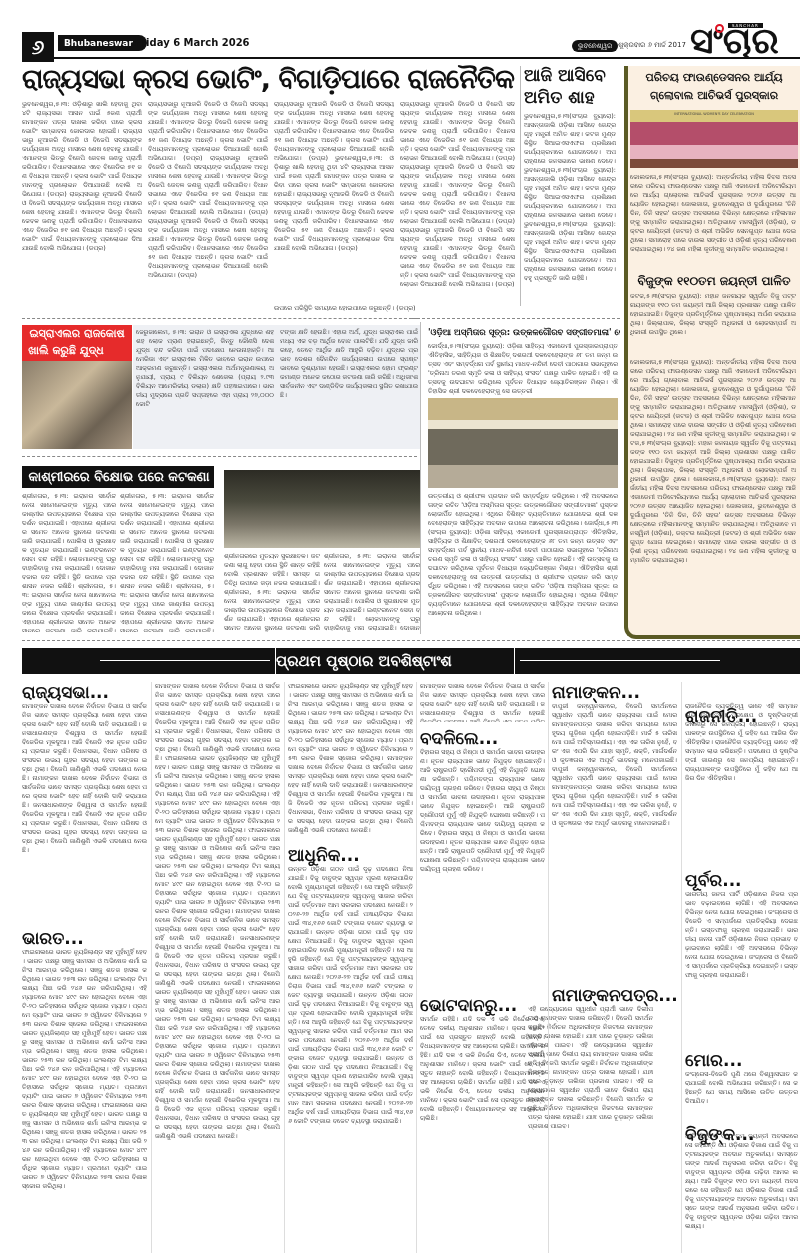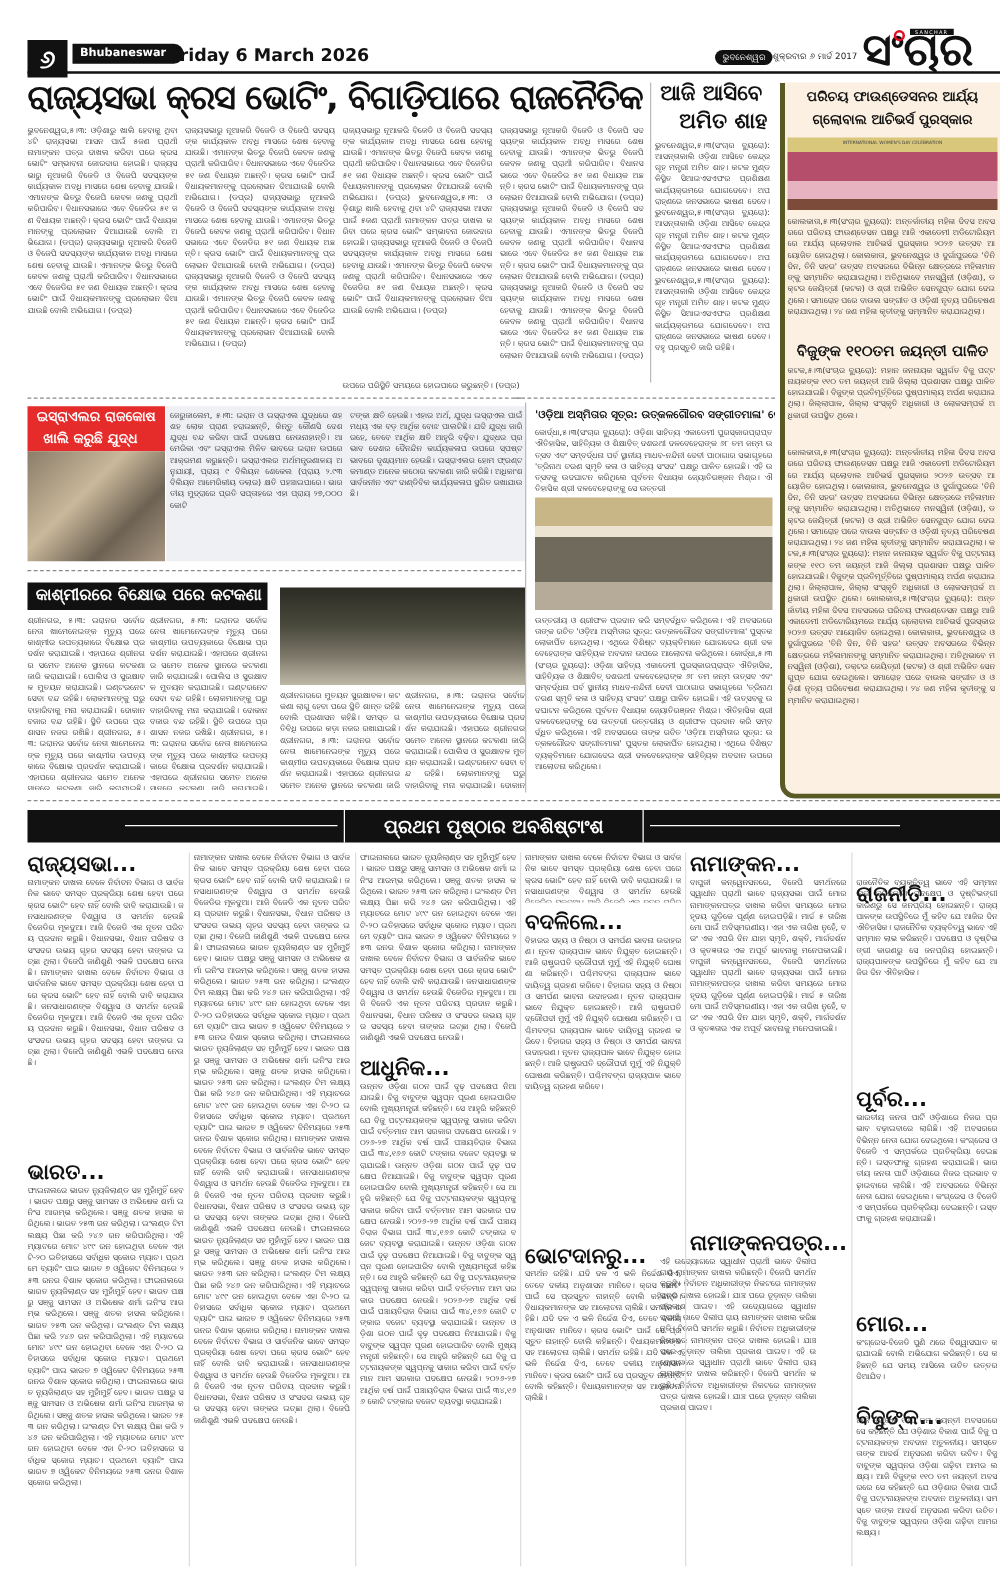--- a/index.html
+++ b/index.html
@@ -1,21 +1,21 @@
 <!DOCTYPE html>
 <html><head>
 <meta charset="utf-8">
 <style>
 *{box-sizing:border-box;margin:0;padding:0}
 body{width:800px;height:1259px;background:#fff;font-family:"DejaVu Sans",sans-serif;color:#222;overflow:hidden;position:relative}
 .abs{position:absolute}
 .txt{font-size:6.4px;line-height:9px;color:#333;text-align:justify;overflow:hidden;word-break:break-all}
 .pageno{left:22px;top:32px;width:32px;height:30px;background:#111;color:#fff;font-size:20px;font-weight:bold;display:flex;align-items:center;justify-content:center}
 .city{left:58px;top:35px;background:#111;color:#fff;font-size:9px;font-weight:bold;padding:3px 14px 3px 6px;border-radius:0 12px 12px 0}
-.date{left:135px;top:37px;font-size:14px;font-weight:bold;color:#111}
+.date{left:135px;top:37px;font-size:10px;font-weight:bold;color:#111}
 .hr{left:22px;top:57px;width:778px;height:2px;background:#111}
 .headline{font-family:"DejaVu Sans",sans-serif;font-weight:bold;color:#111;white-space:nowrap;overflow:hidden}
 .photo{background:linear-gradient(135deg,#8a7d6a,#c9b89a 40%,#6d6253 70%,#a89782)}
 .crowd{background:linear-gradient(180deg,#2c2b24 0%,#4a4a3d 40%,#7c7769 70%,#bdb8a6 100%)}
 .award{background:linear-gradient(180deg,#d9c77c 0 20%,#b44e6a 20% 60%,#e8b3c0 60% 85%,#7c4b3a 85%)}
 .book{background:linear-gradient(180deg,#c8b687 0 25%,#ece4d0 25% 35%,#6f6a5c 35% 75%,#b5ab98 75%)}
 .dotted{border-top:1px dashed #888}
 .subhead{font-weight:bold;font-size:17px;color:#111;white-space:nowrap}
 </style>
 </head>
@@ -40,22 +40,22 @@
 </div>
 <div class="abs txt" style="left:274px;top:100px;width:120px;height:210px">
   <span>ରାଜ୍ୟସଭାରୁ ନୂଆକରି ବିଜେଡି ଓ ବିଜେପି ସଦସ୍ୟଙ୍କ କାର୍ଯ୍ୟକାଳ ଅବଧି ମାସରେ ଶେଷ ହେବାକୁ ଯାଉଛି। ଏମାନଙ୍କ ଭିତରୁ ବିଜେପି କେବଳ ଜଣକୁ ପ୍ରାର୍ଥୀ କରିପାରିବ। ବିଧାନସଭାରେ ଏବେ ବିଜେଡିର ୫୧ ଜଣ ବିଧାୟକ ଅଛନ୍ତି। କ୍ରସ ଭୋଟିଂ ପାଇଁ ବିଧାୟକମାନଙ୍କୁ ପ୍ରଲୋଭନ ଦିଆଯାଉଛି ବୋଲି ଅଭିଯୋଗ। (ଡପ୍ର)</span> <span>ଭୁବନେଶ୍ୱର,୫।୩: ଓଡ଼ିଶାରୁ ଖାଲି ହେବାକୁ ଥିବା ୪ଟି ରାଜ୍ୟସଭା ଆସନ ପାଇଁ ୫ଜଣ ପ୍ରାର୍ଥୀ ନାମାଙ୍କନ ପତ୍ର ଦାଖଲ କରିବା ପରେ କ୍ରସ ଭୋଟିଂ ସମ୍ଭାବନା ଜୋରଦାର ହୋଇଛି।</span> <span>ରାଜ୍ୟସଭାରୁ ନୂଆକରି ବିଜେଡି ଓ ବିଜେପି ସଦସ୍ୟଙ୍କ କାର୍ଯ୍ୟକାଳ ଅବଧି ମାସରେ ଶେଷ ହେବାକୁ ଯାଉଛି। ଏମାନଙ୍କ ଭିତରୁ ବିଜେପି କେବଳ ଜଣକୁ ପ୍ରାର୍ଥୀ କରିପାରିବ। ବିଧାନସଭାରେ ଏବେ ବିଜେଡିର ୫୧ ଜଣ ବିଧାୟକ ଅଛନ୍ତି। କ୍ରସ ଭୋଟିଂ ପାଇଁ ବିଧାୟକମାନଙ୍କୁ ପ୍ରଲୋଭନ ଦିଆଯାଉଛି ବୋଲି ଅଭିଯୋଗ। (ଡପ୍ର)</span>
 </div>
 <div class="abs txt" style="left:400px;top:100px;width:115px;height:200px">
   <span>ରାଜ୍ୟସଭାରୁ ନୂଆକରି ବିଜେଡି ଓ ବିଜେପି ସଦସ୍ୟଙ୍କ କାର୍ଯ୍ୟକାଳ ଅବଧି ମାସରେ ଶେଷ ହେବାକୁ ଯାଉଛି। ଏମାନଙ୍କ ଭିତରୁ ବିଜେପି କେବଳ ଜଣକୁ ପ୍ରାର୍ଥୀ କରିପାରିବ। ବିଧାନସଭାରେ ଏବେ ବିଜେଡିର ୫୧ ଜଣ ବିଧାୟକ ଅଛନ୍ତି। କ୍ରସ ଭୋଟିଂ ପାଇଁ ବିଧାୟକମାନଙ୍କୁ ପ୍ରଲୋଭନ ଦିଆଯାଉଛି ବୋଲି ଅଭିଯୋଗ। (ଡପ୍ର)</span> <span>ରାଜ୍ୟସଭାରୁ ନୂଆକରି ବିଜେଡି ଓ ବିଜେପି ସଦସ୍ୟଙ୍କ କାର୍ଯ୍ୟକାଳ ଅବଧି ମାସରେ ଶେଷ ହେବାକୁ ଯାଉଛି। ଏମାନଙ୍କ ଭିତରୁ ବିଜେପି କେବଳ ଜଣକୁ ପ୍ରାର୍ଥୀ କରିପାରିବ। ବିଧାନସଭାରେ ଏବେ ବିଜେଡିର ୫୧ ଜଣ ବିଧାୟକ ଅଛନ୍ତି। କ୍ରସ ଭୋଟିଂ ପାଇଁ ବିଧାୟକମାନଙ୍କୁ ପ୍ରଲୋଭନ ଦିଆଯାଉଛି ବୋଲି ଅଭିଯୋଗ। (ଡପ୍ର)</span> <span>ରାଜ୍ୟସଭାରୁ ନୂଆକରି ବିଜେଡି ଓ ବିଜେପି ସଦସ୍ୟଙ୍କ କାର୍ଯ୍ୟକାଳ ଅବଧି ମାସରେ ଶେଷ ହେବାକୁ ଯାଉଛି। ଏମାନଙ୍କ ଭିତରୁ ବିଜେପି କେବଳ ଜଣକୁ ପ୍ରାର୍ଥୀ କରିପାରିବ। ବିଧାନସଭାରେ ଏବେ ବିଜେଡିର ୫୧ ଜଣ ବିଧାୟକ ଅଛନ୍ତି। କ୍ରସ ଭୋଟିଂ ପାଇଁ ବିଧାୟକମାନଙ୍କୁ ପ୍ରଲୋଭନ ଦିଆଯାଉଛି ବୋଲି ଅଭିଯୋଗ। (ଡପ୍ର)</span>
 </div>
 <div class="abs txt" style="left:274px;top:304px;width:240px;height:9px">ଉପରେ ପରିସ୍ଥିତି ସମୟରେ ହୋଇପାରେ କରୁଛନ୍ତି। (ଡପ୍ର)</div>
 <div class="abs" style="left:520px;top:66px;width:1px;height:240px;background:#bbb"></div>
 
-<div class="abs headline" style="left:524px;top:64px;width:90px;text-align:center;font-size:17px;line-height:22px">ଆଜି ଆସିବେ</div>
-<div class="abs headline" style="left:524px;top:86px;width:90px;text-align:right;font-size:17px;line-height:22px">ଅମିତ ଶାହ</div>
+<div class="abs headline" style="left:524px;top:64px;width:90px;text-align:left;font-size:17px;line-height:22px">ଆଜି ଆସିବେ</div>
+<div class="abs headline" style="left:524px;top:86px;width:90px;text-align:left;font-size:17px;line-height:22px">ଅମିତ ଶାହ</div>
 <div class="abs txt" style="left:524px;top:112px;width:92px;height:195px">
   <span>ଭୁବନେଶ୍ୱର,୫।୩(ସଂଚାର ବ୍ୟୁରୋ): ଆସନ୍ତାକାଲି ଓଡ଼ିଶା ଆସିବେ କେନ୍ଦ୍ର ଗୃହ ମନ୍ତ୍ରୀ ଅମିତ ଶାହ। କଟକ ମୁଣ୍ଡଳିସ୍ଥିତ ସିଆଇଏସଏଫର ପ୍ରଶିକ୍ଷଣ କାର୍ଯ୍ୟକ୍ରମରେ ଯୋଗଦେବେ। ଅପରାହ୍ଣରେ ଜନସଭାରେ ଭାଷଣ ଦେବେ।</span> <span>ଭୁବନେଶ୍ୱର,୫।୩(ସଂଚାର ବ୍ୟୁରୋ): ଆସନ୍ତାକାଲି ଓଡ଼ିଶା ଆସିବେ କେନ୍ଦ୍ର ଗୃହ ମନ୍ତ୍ରୀ ଅମିତ ଶାହ। କଟକ ମୁଣ୍ଡଳିସ୍ଥିତ ସିଆଇଏସଏଫର ପ୍ରଶିକ୍ଷଣ କାର୍ଯ୍ୟକ୍ରମରେ ଯୋଗଦେବେ। ଅପରାହ୍ଣରେ ଜନସଭାରେ ଭାଷଣ ଦେବେ।</span> <span>ଭୁବନେଶ୍ୱର,୫।୩(ସଂଚାର ବ୍ୟୁରୋ): ଆସନ୍ତାକାଲି ଓଡ଼ିଶା ଆସିବେ କେନ୍ଦ୍ର ଗୃହ ମନ୍ତ୍ରୀ ଅମିତ ଶାହ। କଟକ ମୁଣ୍ଡଳିସ୍ଥିତ ସିଆଇଏସଏଫର ପ୍ରଶିକ୍ଷଣ କାର୍ଯ୍ୟକ୍ରମରେ ଯୋଗଦେବେ। ଅପରାହ୍ଣରେ ଜନସଭାରେ ଭାଷଣ ଦେବେ।</span> <span>ବହୁ ପ୍ରସ୍ତୁତି ଜାରି ରହିଛି।</span>
 </div>
 
 <div class="abs" style="left:624px;top:66px;width:176px;height:573px;background:#fbf0e2;border-left:4px solid #5a5a24;border-bottom:4px solid #5a5a24;border-radius:0 0 0 12px"></div>
 <div class="abs headline" style="left:630px;top:70px;width:168px;text-align:center;font-size:11px;line-height:16px">ପରିଚୟ ଫାଉଣ୍ଡେସନର ଆର୍ଯ୍ୟ</div>
 <div class="abs headline" style="left:630px;top:88px;width:168px;text-align:center;font-size:11px;line-height:16px">ଗ୍ଲୋବାଲ ଆଚିଭର୍ସ ପୁରସ୍କାର</div>
 <div class="abs award" style="left:630px;top:110px;width:168px;height:58px">
   <div style="font-size:3.5px;color:#444;text-align:center;padding-top:2px">INTERNATIONAL WOMEN'S DAY CELEBRATION</div>
 </div>
@@ -66,21 +66,21 @@
 </div>
 <div class="abs txt" style="left:630px;top:358px;width:166px;height:270px">
   <span>କୋଲକାତା,୫।୩(ସଂଚାର ବ୍ୟୁରୋ): ଅନ୍ତର୍ଜାତୀୟ ମହିଳା ଦିବସ ଅବସରରେ ପରିଚୟ ଫାଉଣ୍ଡେସନ ପକ୍ଷରୁ ଆଜି ଏକାଡେମୀ ଅଡିଟୋରିୟମରେ ଆର୍ଯ୍ୟ ଗ୍ଲୋବାଲ ଆଚିଭର୍ସ ପୁରସ୍କାର ୨୦୨୬ ଉତ୍ସବ ଆୟୋଜିତ ହୋଇଥିଲା। କୋଲକାତା, ଭୁବନେଶ୍ୱର ଓ ଦୁର୍ଗାପୁରରେ 'ତିନି ଦିନ, ତିନି ସହର' ଉତ୍ସବ ଅବସରରେ ବିଭିନ୍ନ କ୍ଷେତ୍ରରେ ମହିଳାମାନଙ୍କୁ ସମ୍ମାନିତ କରାଯାଇଥିଲା। ଅତିଥିଭାବେ ମନସ୍ୱିନୀ (ଓଡ଼ିଶା), ଡକ୍ଟର ଜେୟିତ୍ରୀ (କଟକ) ଓ ଶ୍ରୀ ଅଭିଜିତ ସେନଗୁପ୍ତ ଯୋଗ ଦେଇଥିଲେ। ସମାରୋହ ପରେ ବାଉଲ ସଙ୍ଗୀତ ଓ ଓଡ଼ିଶୀ ନୃତ୍ୟ ପରିବେଷଣ କରାଯାଇଥିଲା। ୨୪ ଜଣ ମହିଳା କୃତୀଙ୍କୁ ସମ୍ମାନିତ କରାଯାଇଥିଲା।</span> <span>କଟକ,୫।୩(ସଂଚାର ବ୍ୟୁରୋ): ମହାନ ଜନନାୟକ ସ୍ୱର୍ଗତ ବିଜୁ ପଟ୍ଟନାୟକଙ୍କ ୧୧୦ ତମ ଜୟନ୍ତୀ ଆଜି ଜିଲ୍ଲା ପ୍ରଶାସନ ପକ୍ଷରୁ ପାଳିତ ହୋଇଯାଇଛି। ବିଜୁଙ୍କ ପ୍ରତିମୂର୍ତ୍ତିରେ ପୁଷ୍ପମାଲ୍ୟ ଅର୍ପଣ କରାଯାଇଥିଲା। ଜିଲ୍ଲାପାଳ, ଜିଲ୍ଲା ସଂସ୍କୃତି ଅଧିକାରୀ ଓ ଲୋକସମ୍ପର୍କ ଅଧିକାରୀ ଉପସ୍ଥିତ ଥିଲେ।</span> <span>କୋଲକାତା,୫।୩(ସଂଚାର ବ୍ୟୁରୋ): ଅନ୍ତର୍ଜାତୀୟ ମହିଳା ଦିବସ ଅବସରରେ ପରିଚୟ ଫାଉଣ୍ଡେସନ ପକ୍ଷରୁ ଆଜି ଏକାଡେମୀ ଅଡିଟୋରିୟମରେ ଆର୍ଯ୍ୟ ଗ୍ଲୋବାଲ ଆଚିଭର୍ସ ପୁରସ୍କାର ୨୦୨୬ ଉତ୍ସବ ଆୟୋଜିତ ହୋଇଥିଲା। କୋଲକାତା, ଭୁବନେଶ୍ୱର ଓ ଦୁର୍ଗାପୁରରେ 'ତିନି ଦିନ, ତିନି ସହର' ଉତ୍ସବ ଅବସରରେ ବିଭିନ୍ନ କ୍ଷେତ୍ରରେ ମହିଳାମାନଙ୍କୁ ସମ୍ମାନିତ କରାଯାଇଥିଲା। ଅତିଥିଭାବେ ମନସ୍ୱିନୀ (ଓଡ଼ିଶା), ଡକ୍ଟର ଜେୟିତ୍ରୀ (କଟକ) ଓ ଶ୍ରୀ ଅଭିଜିତ ସେନଗୁପ୍ତ ଯୋଗ ଦେଇଥିଲେ। ସମାରୋହ ପରେ ବାଉଲ ସଙ୍ଗୀତ ଓ ଓଡ଼ିଶୀ ନୃତ୍ୟ ପରିବେଷଣ କରାଯାଇଥିଲା। ୨୪ ଜଣ ମହିଳା କୃତୀଙ୍କୁ ସମ୍ମାନିତ କରାଯାଇଥିଲା।</span>
 </div>
 
 <div class="abs dotted" style="left:22px;top:318px;width:395px"></div>
 <div class="abs dotted" style="left:412px;top:318px;width:208px"></div>
 
 <div class="abs" style="left:22px;top:325px;width:110px;height:36px;background:#e62b2b"></div>
 <div class="abs headline" style="left:22px;top:326px;width:110px;text-align:center;color:#fff;font-size:11px;line-height:16px">ଇସ୍ରାଏଲର ରାଜକୋଷ</div>
-<div class="abs headline" style="left:22px;top:343px;width:88px;text-align:right;color:#fff;font-size:11px;line-height:16px">ଖାଲି କରୁଛି ଯୁଦ୍ଧ</div>
+<div class="abs headline" style="left:22px;top:343px;width:88px;text-align:center;color:#fff;font-size:11px;line-height:16px">ଖାଲି କରୁଛି ଯୁଦ୍ଧ</div>
 <div class="abs photo" style="left:22px;top:361px;width:110px;height:88px"></div>
 <div class="abs" style="left:133px;top:325px;width:288px;height:124px;background:#eef0f4"></div>
 <div class="abs txt" style="left:136px;top:328px;width:138px;height:118px">ଜେରୁଜାଲେମ, ୫।୩: ଇରାନ ଓ ଇସ୍ରାଏଲ ଯୁଦ୍ଧରେ ଶହ ଶହ ଲୋକ ପ୍ରାଣ ହରାଇଛନ୍ତି, କିନ୍ତୁ କୌଣସି ଦେଶ ଯୁଦ୍ଧ ବନ୍ଦ କରିବା ପାଇଁ ପଦକ୍ଷେପ ନେଉନାହାନ୍ତି। ଆମେରିକା ଏବଂ ଇସ୍ରାଏଲ ମିଳିତ ଭାବରେ ଇରାନ ଉପରେ ଆକ୍ରମଣ କରୁଛନ୍ତି। ଇସ୍ରାଏଲର ଅର୍ଥମନ୍ତ୍ରଣାଳୟ ଅନୁଯାୟୀ, ପ୍ରାୟ ୯ ବିଲିୟନ ଶେକେଲ (ପ୍ରାୟ ୨.୯୩ ବିଲିୟନ ଆମେରିକୀୟ ଡଲାର) କ୍ଷତି ପହଞ୍ଚାଇପାରେ। ଭାରତୀୟ ମୁଦ୍ରାରେ ପ୍ରତି ସପ୍ତାହରେ ଏହା ପ୍ରାୟ ୨୭,୦୦୦ କୋଟି</div>
 <div class="abs txt" style="left:280px;top:328px;width:138px;height:118px">ଟଙ୍କା କ୍ଷତି ହେଉଛି। ଏହାର ଅର୍ଥ, ଯୁଦ୍ଧ ଇସ୍ରାଏଲ ପାଇଁ ମଧ୍ୟ ଏକ ବଡ଼ ଆର୍ଥିକ ବୋଝ ପାଲଟିଛି। ଯଦି ଯୁଦ୍ଧ ଜାରି ରହେ, ତେବେ ଆର୍ଥିକ କ୍ଷତି ଆହୁରି ବଢ଼ିବ। ଯୁଦ୍ଧର ପ୍ରଭାବ ଦେଶର ଦୈନନ୍ଦିନ କାର୍ଯ୍ୟକଳାପ ଉପରେ ସ୍ପଷ୍ଟ ଭାବରେ ଦୃଶ୍ୟମାନ ହେଉଛି। ଇସ୍ରାଏଲର ହୋମ ଫ୍ରଣ୍ଟ କମାଣ୍ଡ ଅନେକ କଠୋର କଟକଣା ଜାରି କରିଛି। ଅଧିକାଂଶ ସାର୍ବଜନୀନ ଏବଂ ଦାଣ୍ଡିବିକ କାର୍ଯ୍ୟକଳାପ ସ୍ଥଗିତ ରଖାଯାଉଛି।</div>
 
 <div class="abs dotted" style="left:22px;top:456px;width:395px"></div>
 
 <div class="abs" style="left:22px;top:466px;width:192px;height:22px;background:#111"></div>
 <div class="abs headline" style="left:24px;top:466px;width:190px;text-align:center;color:#fff;font-size:13px;line-height:22px">କାଶ୍ମୀରରେ ବିକ୍ଷୋଭ ପରେ କଟକଣା</div>
 <div class="abs txt" style="left:22px;top:492px;width:94px;height:140px">
@@ -102,21 +102,21 @@
 <div class="abs txt" style="left:428px;top:342px;width:190px;height:54px">କୋର୍ଦ୍ଧା,୫।୩(ସଂଚାର ବ୍ୟୁରୋ): ଓଡ଼ିଶା ସାହିତ୍ୟ ଏକାଡେମୀ ପୁରସ୍କାରପ୍ରାପ୍ତ ଐତିହାସିକ, ସାହିତ୍ୟିକ ଓ ଶିକ୍ଷାବିତ୍ ଦଶରଥୀ ଦଳବେହେରାଙ୍କ ୬୮ ତମ ଜନ୍ମ ଉତ୍ସବ ଏବଂ ସମ୍ବର୍ଦ୍ଧନା ପର୍ବ ସ୍ଥାନୀୟ ମାଧବ-ନନ୍ଦିନୀ ଦେବୀ ପାଠାଗାର ସଭାଗୃହରେ 'ତ୍ରିନାଥ ଚରଣ ସ୍ମୃତି କଳା ଓ ସାହିତ୍ୟ ସଂସଦ' ପକ୍ଷରୁ ପାଳିତ ହୋଇଛି। ଏହି ଉତ୍ସବକୁ ଉଦଘାଟନ କରିଥିଲେ ପୂର୍ବତନ ବିଧାୟକ ଜ୍ୟୋତିରଞ୍ଜନ ମିଶ୍ର। ଐତିହାସିକ ଶ୍ରୀ ଦଳବେହେରାଙ୍କୁ ସେ ଉତ୍ତରୀ</div>
 <div class="abs book" style="left:428px;top:398px;width:190px;height:90px"></div>
 <div class="abs txt" style="left:428px;top:492px;width:190px;height:140px">
   <span>ଉତ୍ତରୀୟ ଓ ଶ୍ରୀଫଳ ପ୍ରଦାନ କରି ସମ୍ବର୍ଦ୍ଧିତ କରିଥିଲେ। ଏହି ଅବସରରେ ତାଙ୍କ ରଚିତ 'ଓଡ଼ିଆ ଅସ୍ମିତାର ସୂତ୍ର: ଉତ୍କଳଗୌରବ ସଙ୍ଗୀତମାଳା' ପୁସ୍ତକ ଲୋକାର୍ପିତ ହୋଇଥିଲା। ଏଥିରେ ବିଶିଷ୍ଟ ବ୍ୟକ୍ତିମାନେ ଯୋଗଦେଇ ଶ୍ରୀ ଦଳବେହେରାଙ୍କ ସାହିତ୍ୟିକ ଅବଦାନ ଉପରେ ଆଲୋଚନା କରିଥିଲେ।</span> <span>କୋର୍ଦ୍ଧା,୫।୩(ସଂଚାର ବ୍ୟୁରୋ): ଓଡ଼ିଶା ସାହିତ୍ୟ ଏକାଡେମୀ ପୁରସ୍କାରପ୍ରାପ୍ତ ଐତିହାସିକ, ସାହିତ୍ୟିକ ଓ ଶିକ୍ଷାବିତ୍ ଦଶରଥୀ ଦଳବେହେରାଙ୍କ ୬୮ ତମ ଜନ୍ମ ଉତ୍ସବ ଏବଂ ସମ୍ବର୍ଦ୍ଧନା ପର୍ବ ସ୍ଥାନୀୟ ମାଧବ-ନନ୍ଦିନୀ ଦେବୀ ପାଠାଗାର ସଭାଗୃହରେ 'ତ୍ରିନାଥ ଚରଣ ସ୍ମୃତି କଳା ଓ ସାହିତ୍ୟ ସଂସଦ' ପକ୍ଷରୁ ପାଳିତ ହୋଇଛି। ଏହି ଉତ୍ସବକୁ ଉଦଘାଟନ କରିଥିଲେ ପୂର୍ବତନ ବିଧାୟକ ଜ୍ୟୋତିରଞ୍ଜନ ମିଶ୍ର। ଐତିହାସିକ ଶ୍ରୀ ଦଳବେହେରାଙ୍କୁ ସେ ଉତ୍ତରୀ</span> <span>ଉତ୍ତରୀୟ ଓ ଶ୍ରୀଫଳ ପ୍ରଦାନ କରି ସମ୍ବର୍ଦ୍ଧିତ କରିଥିଲେ। ଏହି ଅବସରରେ ତାଙ୍କ ରଚିତ 'ଓଡ଼ିଆ ଅସ୍ମିତାର ସୂତ୍ର: ଉତ୍କଳଗୌରବ ସଙ୍ଗୀତମାଳା' ପୁସ୍ତକ ଲୋକାର୍ପିତ ହୋଇଥିଲା। ଏଥିରେ ବିଶିଷ୍ଟ ବ୍ୟକ୍ତିମାନେ ଯୋଗଦେଇ ଶ୍ରୀ ଦଳବେହେରାଙ୍କ ସାହିତ୍ୟିକ ଅବଦାନ ଉପରେ ଆଲୋଚନା କରିଥିଲେ।</span>
 </div>
 
 <div class="abs dotted" style="left:22px;top:640px;width:778px"></div>
 <div class="abs" style="left:22px;top:648px;width:778px;height:26px;background:#111"></div>
 <div class="abs" style="left:100px;top:660px;width:170px;height:1px;background:#fff"></div>
 <div class="abs" style="left:520px;top:660px;width:200px;height:1px;background:#fff"></div>
-<div class="abs headline" style="left:275px;top:648px;width:240px;text-align:center;color:#fff;font-size:15px;line-height:26px;border-left:1px solid #fff;border-right:1px solid #fff">ପ୍ରଥମ ପୃଷ୍ଠାର ଅବଶିଷ୍ଟାଂଶ</div>
+<div class="abs headline" style="left:275px;top:648px;width:240px;color:#fff;font-size:15px;line-height:26px;border-left:1px solid #fff;border-right:1px solid #fff">ପ୍ରଥମ ପୃଷ୍ଠାର ଅବଶିଷ୍ଟାଂଶ</div>
 
 <div class="abs subhead" style="left:22px;top:682px">ରାଜ୍ୟସଭା...</div>
 <div class="abs txt" style="left:22px;top:702px;width:125px;height:225px">
   <span>ନାମାଙ୍କନ ଦାଖଲ ବେଳେ ନିର୍ବାଚନ ବିଭାଗ ଓ ସାର୍ବଜନିକ ଭାବେ ସମସ୍ତ ପ୍ରକ୍ରିୟା ଶେଷ ହେବା ପରେ କ୍ରସ ଭୋଟିଂ ହେବ ନାହିଁ ବୋଲି ଦାବି କରାଯାଉଛି। ଜନସାଧାରଣଙ୍କ ବିଶ୍ୱାସ ଓ ସମର୍ଥନ ହେଉଛି ବିଜେଡିର ମୂଳଦୁଆ। ଆଜି ବିଜେଡି ଏକ ନୂତନ ପରିଚୟ ପ୍ରଦାନ କରୁଛି। ବିଧାନସଭା, ବିଧାନ ପରିଷଦ ଓ ସଂସଦର ଉଭୟ ଗୃହର ସଦସ୍ୟ ହେବା ତାଙ୍କର ଇଚ୍ଛା ଥିଲା। ବିଜେପି ଜାଣିଶୁଣି ଏଭଳି ପଦକ୍ଷେପ ନେଉଛି।</span> <span>ନାମାଙ୍କନ ଦାଖଲ ବେଳେ ନିର୍ବାଚନ ବିଭାଗ ଓ ସାର୍ବଜନିକ ଭାବେ ସମସ୍ତ ପ୍ରକ୍ରିୟା ଶେଷ ହେବା ପରେ କ୍ରସ ଭୋଟିଂ ହେବ ନାହିଁ ବୋଲି ଦାବି କରାଯାଉଛି। ଜନସାଧାରଣଙ୍କ ବିଶ୍ୱାସ ଓ ସମର୍ଥନ ହେଉଛି ବିଜେଡିର ମୂଳଦୁଆ। ଆଜି ବିଜେଡି ଏକ ନୂତନ ପରିଚୟ ପ୍ରଦାନ କରୁଛି। ବିଧାନସଭା, ବିଧାନ ପରିଷଦ ଓ ସଂସଦର ଉଭୟ ଗୃହର ସଦସ୍ୟ ହେବା ତାଙ୍କର ଇଚ୍ଛା ଥିଲା। ବିଜେପି ଜାଣିଶୁଣି ଏଭଳି ପଦକ୍ଷେପ ନେଉଛି।</span>
 </div>
 <div class="abs subhead" style="left:22px;top:928px">ଭାରତ...</div>
 <div class="abs txt" style="left:22px;top:948px;width:125px;height:305px">
   <span>ଫାଇନାଲରେ ଭାରତ ନ୍ୟୁଜିଲାଣ୍ଡ ସହ ମୁହାଁମୁହିଁ ହେବ। ଭାରତ ପକ୍ଷରୁ ସଞ୍ଜୁ ସାମସନ ଓ ଅଭିଷେକ ଶର୍ମା ଇନିଂସ ଆରମ୍ଭ କରିଥିଲେ। ସଞ୍ଜୁ ଶତକ ହାସଲ କରିଥିଲେ। ଭାରତ ୨୫୩ ରନ କରିଥିଲା। ଇଂଲଣ୍ଡ ଟିମ ଲକ୍ଷ୍ୟ ପିଛା କରି ୨୪୬ ରନ କରିପାରିଥିଲା। ଏହି ମ୍ୟାଚରେ ମୋଟ ୪୯୯ ରନ ହୋଇଥିବା ବେଳେ ଏହା ଟି-୨୦ ଇତିହାସରେ ସର୍ବାଧିକ ସ୍କୋର ମ୍ୟାଚ। ପ୍ରଥମେ ବ୍ୟାଟିଂ ପାଇ ଭାରତ ୭ ଓ୍ୱିକେଟ ବିନିମୟରେ ୨୫୩ ରନର ବିଶାଳ ସ୍କୋର କରିଥିଲା।</span> <span>ଫାଇନାଲରେ ଭାରତ ନ୍ୟୁଜିଲାଣ୍ଡ ସହ ମୁହାଁମୁହିଁ ହେବ। ଭାରତ ପକ୍ଷରୁ ସଞ୍ଜୁ ସାମସନ ଓ ଅଭିଷେକ ଶର୍ମା ଇନିଂସ ଆରମ୍ଭ କରିଥିଲେ। ସଞ୍ଜୁ ଶତକ ହାସଲ କରିଥିଲେ। ଭାରତ ୨୫୩ ରନ କରିଥିଲା। ଇଂଲଣ୍ଡ ଟିମ ଲକ୍ଷ୍ୟ ପିଛା କରି ୨୪୬ ରନ କରିପାରିଥିଲା। ଏହି ମ୍ୟାଚରେ ମୋଟ ୪୯୯ ରନ ହୋଇଥିବା ବେଳେ ଏହା ଟି-୨୦ ଇତିହାସରେ ସର୍ବାଧିକ ସ୍କୋର ମ୍ୟାଚ। ପ୍ରଥମେ ବ୍ୟାଟିଂ ପାଇ ଭାରତ ୭ ଓ୍ୱିକେଟ ବିନିମୟରେ ୨୫୩ ରନର ବିଶାଳ ସ୍କୋର କରିଥିଲା।</span> <span>ଫାଇନାଲରେ ଭାରତ ନ୍ୟୁଜିଲାଣ୍ଡ ସହ ମୁହାଁମୁହିଁ ହେବ। ଭାରତ ପକ୍ଷରୁ ସଞ୍ଜୁ ସାମସନ ଓ ଅଭିଷେକ ଶର୍ମା ଇନିଂସ ଆରମ୍ଭ କରିଥିଲେ। ସଞ୍ଜୁ ଶତକ ହାସଲ କରିଥିଲେ। ଭାରତ ୨୫୩ ରନ କରିଥିଲା। ଇଂଲଣ୍ଡ ଟିମ ଲକ୍ଷ୍ୟ ପିଛା କରି ୨୪୬ ରନ କରିପାରିଥିଲା। ଏହି ମ୍ୟାଚରେ ମୋଟ ୪୯୯ ରନ ହୋଇଥିବା ବେଳେ ଏହା ଟି-୨୦ ଇତିହାସରେ ସର୍ବାଧିକ ସ୍କୋର ମ୍ୟାଚ। ପ୍ରଥମେ ବ୍ୟାଟିଂ ପାଇ ଭାରତ ୭ ଓ୍ୱିକେଟ ବିନିମୟରେ ୨୫୩ ରନର ବିଶାଳ ସ୍କୋର କରିଥିଲା।</span>
 </div>
 

